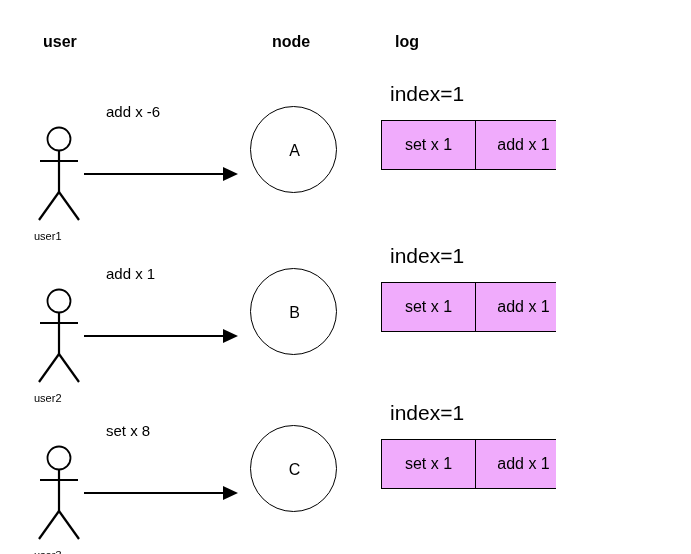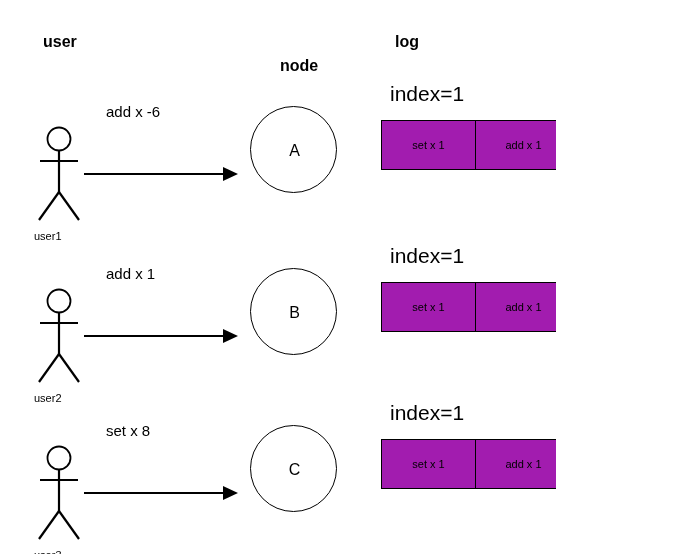--- a/index.html
+++ b/index.html
@@ -112,38 +112,38 @@
     display: flex;
     box-sizing: border-box;
     border: 1.6px solid #000000;
     background: #ffffff;
   }
   .log-cell {
     box-sizing: border-box;
     display: flex;
     align-items: center;
     justify-content: center;
-    font-size: 11px;
+    font-size: 16px;
     color: #000000;
     line-height: 1;
     border-right: 1.6px solid #000000;
-    background: #a21caf;
+    background: #f0abfc;
   }
   .log-cell.c0 { width: 94px; }
   .log-cell.c1 { width: 96px; }
   .log-cell.c2 { width: 95px; border-right: none; }
   .log-cell.empty { color: transparent; }
 </style>
 </head>
 <body>
 
 <div id="canvas">
 
   <div class="col-header" style="left:43px; top:34px;">user</div>
-  <div class="col-header" style="left:280px; top:34px;margin-top:24px;">node</div>
+  <div class="col-header" style="left:272px; top:34px;">node</div>
   <div class="col-header" style="left:395px; top:34px;">log</div>
 
   <div class="row" style="top:48px;">
 
     <div class="actor">
       <svg width="78" height="128" viewBox="0 0 78 128" xmlns="http://www.w3.org/2000/svg">
         <circle cx="29" cy="41" r="11.5" fill="#ffffff" stroke="#000000" stroke-width="1.8"></circle>
         <line x1="29" y1="53" x2="29" y2="94" stroke="#000000" stroke-width="2.2"></line>
         <line x1="10" y1="63" x2="48" y2="63" stroke="#000000" stroke-width="2.2"></line>
         <line x1="29" y1="94" x2="9" y2="122" stroke="#000000" stroke-width="2.2"></line>

